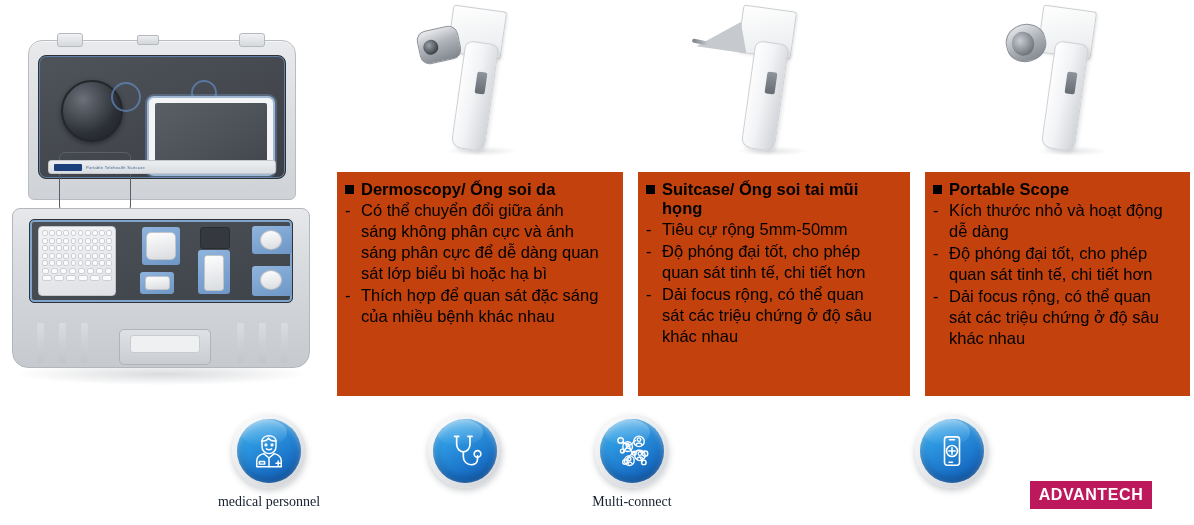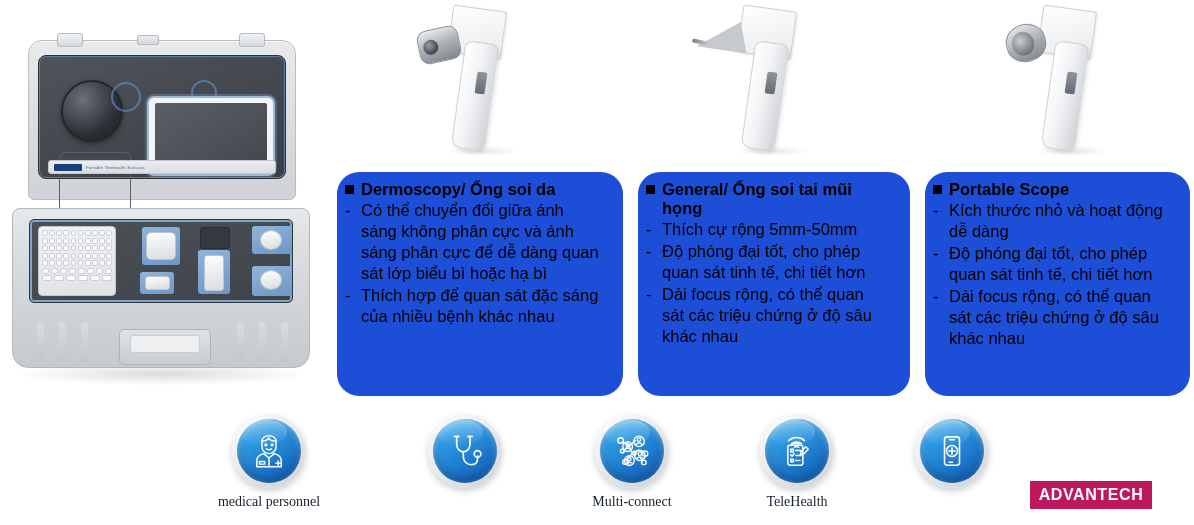--- a/index.html
+++ b/index.html
@@ -141,24 +141,23 @@
     background: radial-gradient(circle at 40% 35%, #c9cdd2, #6e737a 75%);
   }
   .sc-shadow{
     position:absolute; left:46px; top:146px; width:72px; height:10px;
     background: radial-gradient(ellipse at center, rgba(130,135,145,.22), rgba(255,255,255,0) 70%);
   }
 
   
   .fbox{
     position:absolute; top:172px; height:224px;
-    background:#1d4ed8;
+    background:#c2410c;
     padding:8px 24px 6px 8px;
     color:#000;
-    border-radius:22px;
   }
   .fbox-title{
     font-size:16.5px; font-weight:bold; line-height:1.16;
     display:flex; gap:7px; align-items:flex-start; margin-bottom:1px;
   }
   .bullet-sq{
     display:inline-block; width:9px; height:9px; background:#000; flex:0 0 auto; margin-top:5px;
   }
   .fitem{ display:flex; gap:7px; font-size:16.5px; line-height:1.27; margin-top:1px; }
   .fdash{ flex:0 0 9px; text-align:left; }
@@ -374,25 +373,25 @@
     </div>
     <div class="fitem">
       <span class="fdash">-</span>
       <span class="ftext">Thích hợp để quan sát đặc sáng của nhiều bệnh khác nhau</span>
     </div>
   </div>
 
   <div class="fbox" style="left:638px; width:272px;">
     <div class="fbox-title">
       <span class="bullet-sq"></span>
-      <span>General/ Ống soi tai mũi họng</span>
-    </div>
-    <div class="fitem">
-      <span class="fdash">-</span>
-      <span class="ftext">Thích cự rộng 5mm-50mm</span>
+      <span>Suitcase/ Ống soi tai mũi họng</span>
+    </div>
+    <div class="fitem">
+      <span class="fdash">-</span>
+      <span class="ftext">Tiêu cự rộng 5mm-50mm</span>
     </div>
     <div class="fitem">
       <span class="fdash">-</span>
       <span class="ftext">Độ phóng đại tốt, cho phép quan sát tinh tế, chi tiết hơn</span>
     </div>
     <div class="fitem">
       <span class="fdash">-</span>
       <span class="ftext">Dải focus rộng, có thể quan sát các triệu chứng ở độ sâu khác nhau</span>
     </div>
   </div>
@@ -480,41 +479,20 @@
           <circle cx="21" cy="35" r="5.5"></circle>
             <circle cx="21" cy="33.2" r="1.8"></circle>
           <path d="M17.9 38.2a3.8 3.8 0 0 1 6.2 0"></path>
         </g>
       </svg>
     </div>
     <div class="badge-gloss"></div>
     <div class="badge-label">Multi-connect</div>
   </div>
 
-  <div class="badge" style="left:760px; top:414px;">
-    <div class="badge-ring"></div>
-    <div class="badge-face">
-      <svg width="40" height="40" viewBox="0 0 48 48" fill="none" stroke="#ffffff" stroke-width="1.8" stroke-linecap="round" stroke-linejoin="round">
-        <path d="M14 11.5a14 14 0 0 1 19 0"></path>
-        <path d="M17.5 15.5a9 9 0 0 1 12 0"></path>
-        <path d="M21 19.5a4 4 0 0 1 5 0"></path>
-        <rect x="13" y="17" width="18" height="24" rx="2.5"></rect>
-        <path d="M18 17v-2h8v2"></path>
-        <path d="M16.5 22h3.2v3.2h-3.2z"></path>
-        <path d="M22.5 23.5h6"></path>
-        <path d="M16.5 28.5l1.6 1.8 2.4-3"></path>
-        <path d="M22.5 29.5h6"></path>
-        <path d="M16.5 34h3.2v3h-3.2z"></path>
-        <path d="M22.5 35.5h5"></path>
-        <path d="M29 24.5l5.5-5.5 3 3-5.5 5.5-4 1z"></path>
-      </svg>
-    </div>
-    <div class="badge-gloss"></div>
-    <div class="badge-label">TeleHealth</div>
-  </div>
 
   <div class="badge" style="left:915px; top:414px;">
     <div class="badge-ring"></div>
     <div class="badge-face">
       <svg width="40" height="40" viewBox="0 0 48 48" fill="none" stroke="#ffffff" stroke-width="1.9" stroke-linecap="round" stroke-linejoin="round">
         <rect x="15" y="7" width="18" height="34" rx="3.2"></rect>
         <path d="M21 10.5h6"></path>
         <path d="M20.5 37.5h4"></path>
         <circle cx="24" cy="24" r="6.6"></circle>
         <path d="M24 20.2v7.6M20.2 24h7.6"></path>

